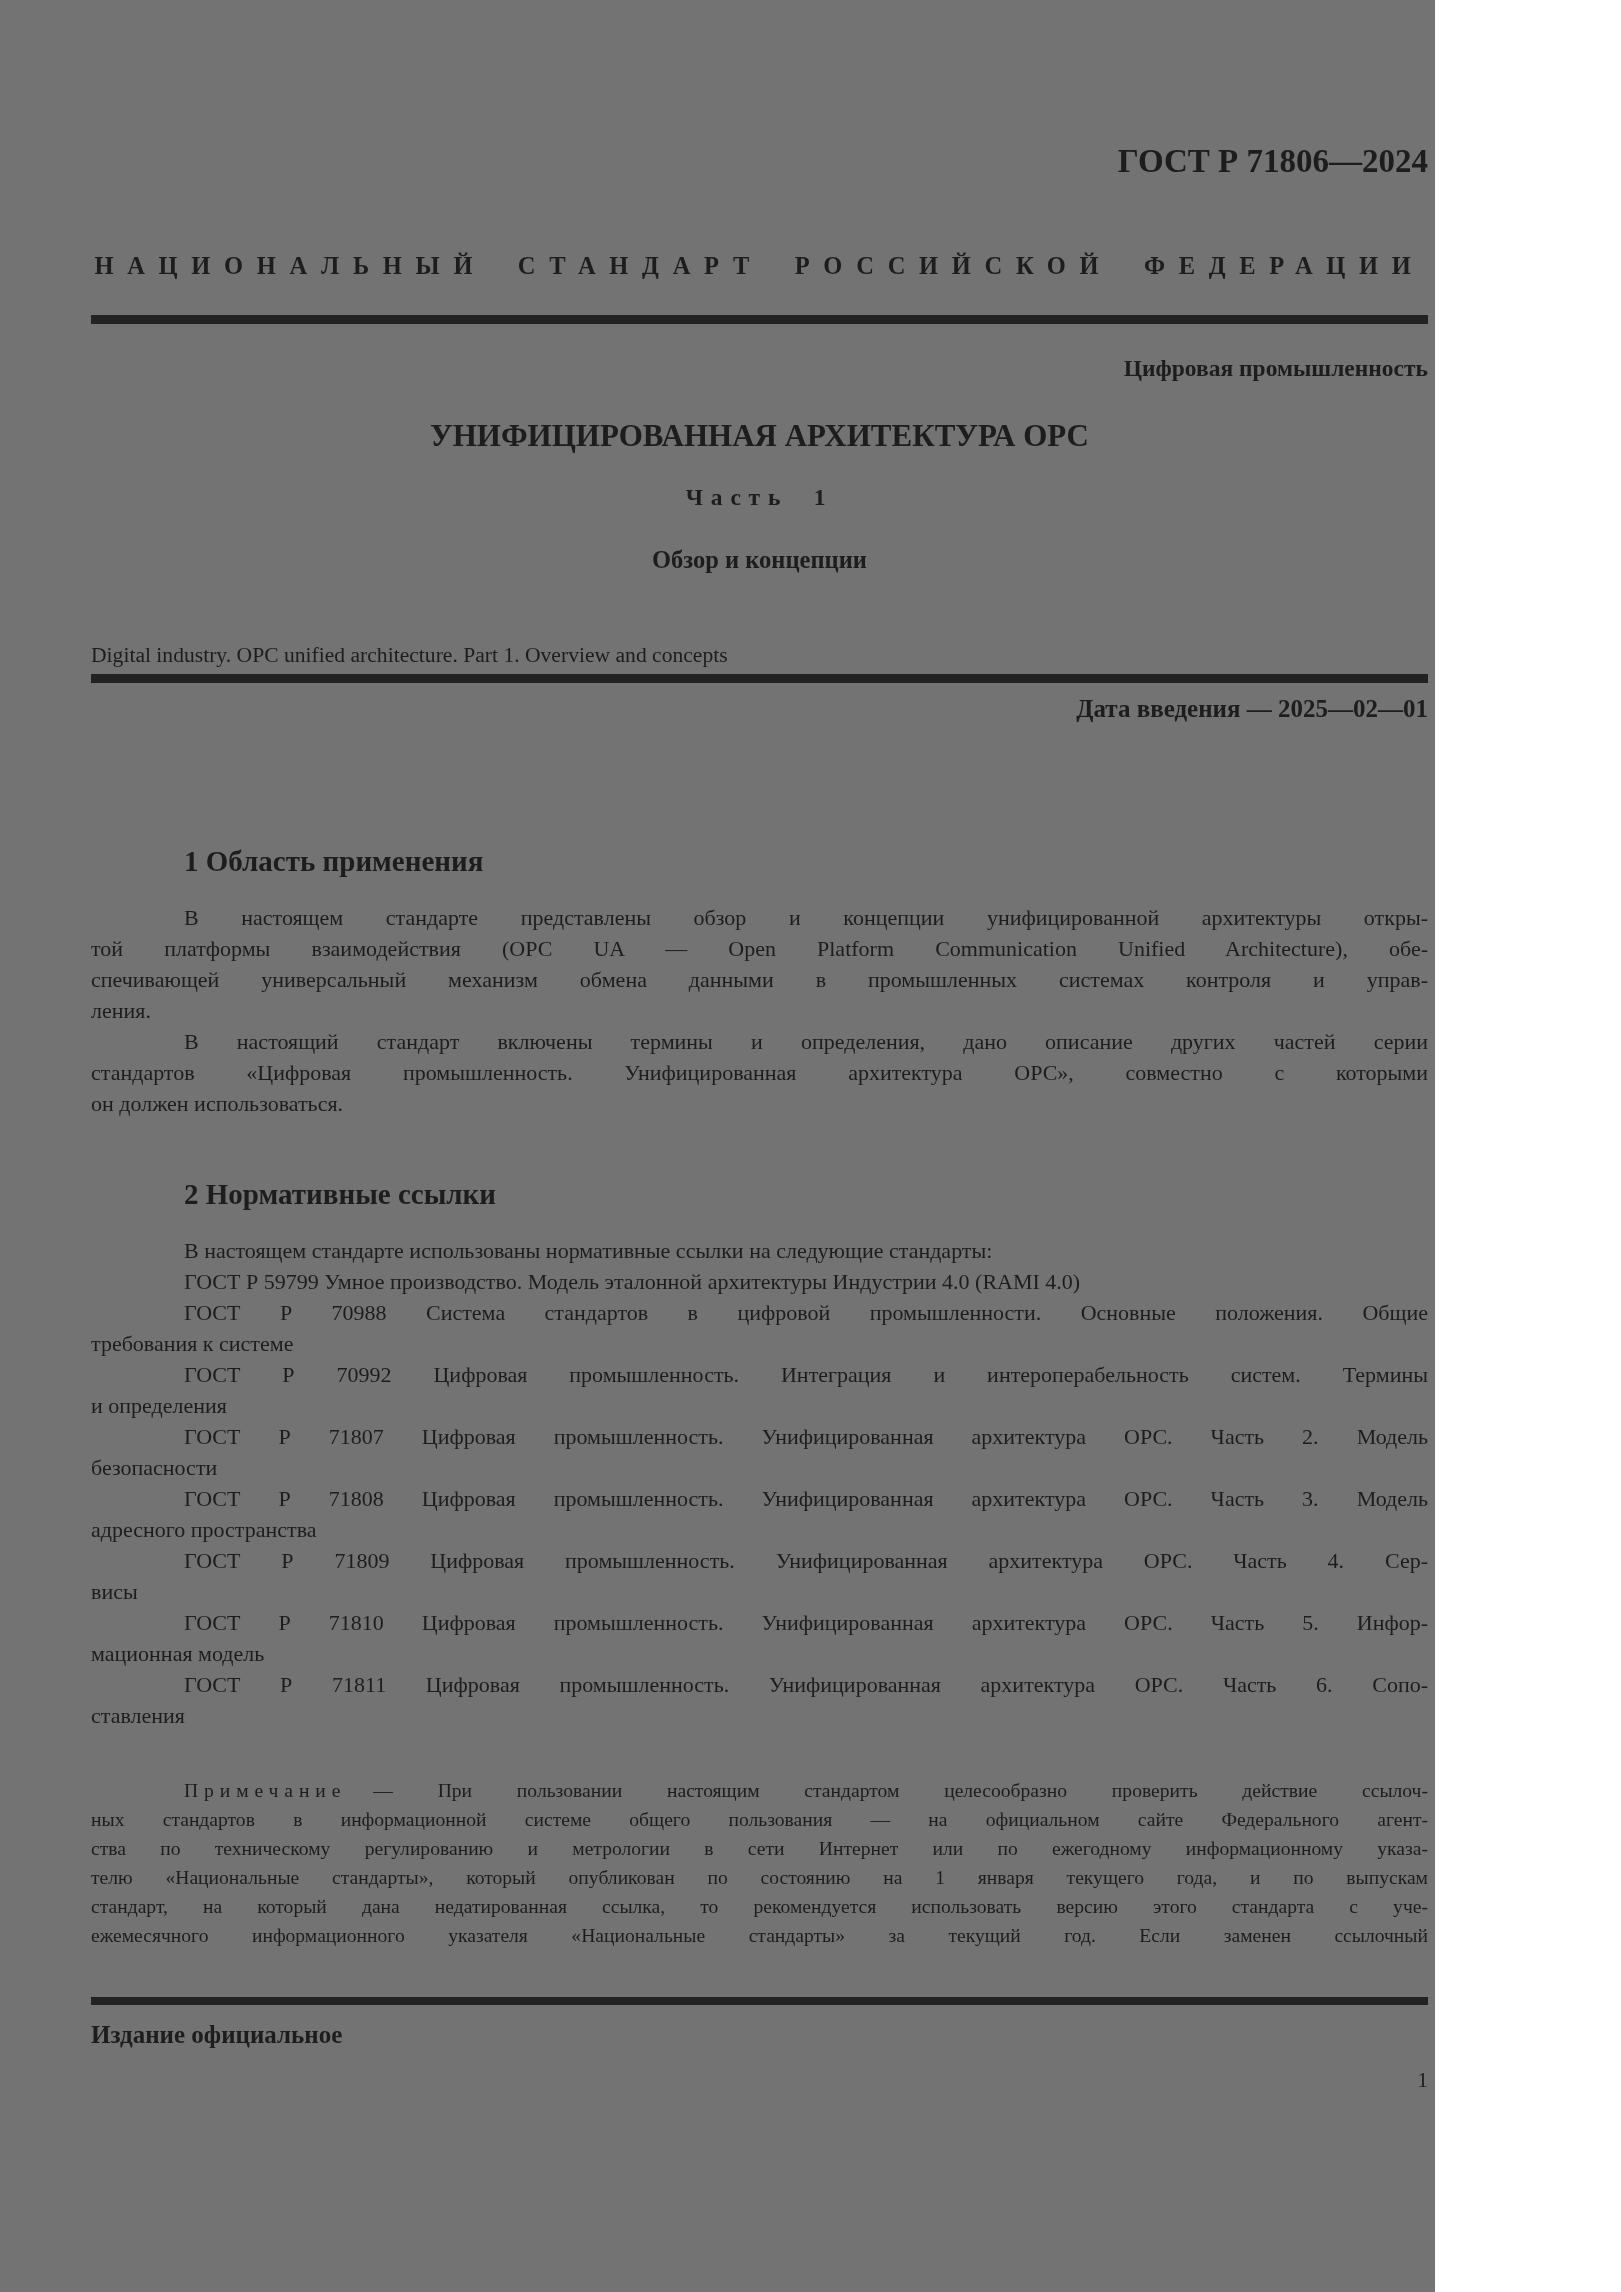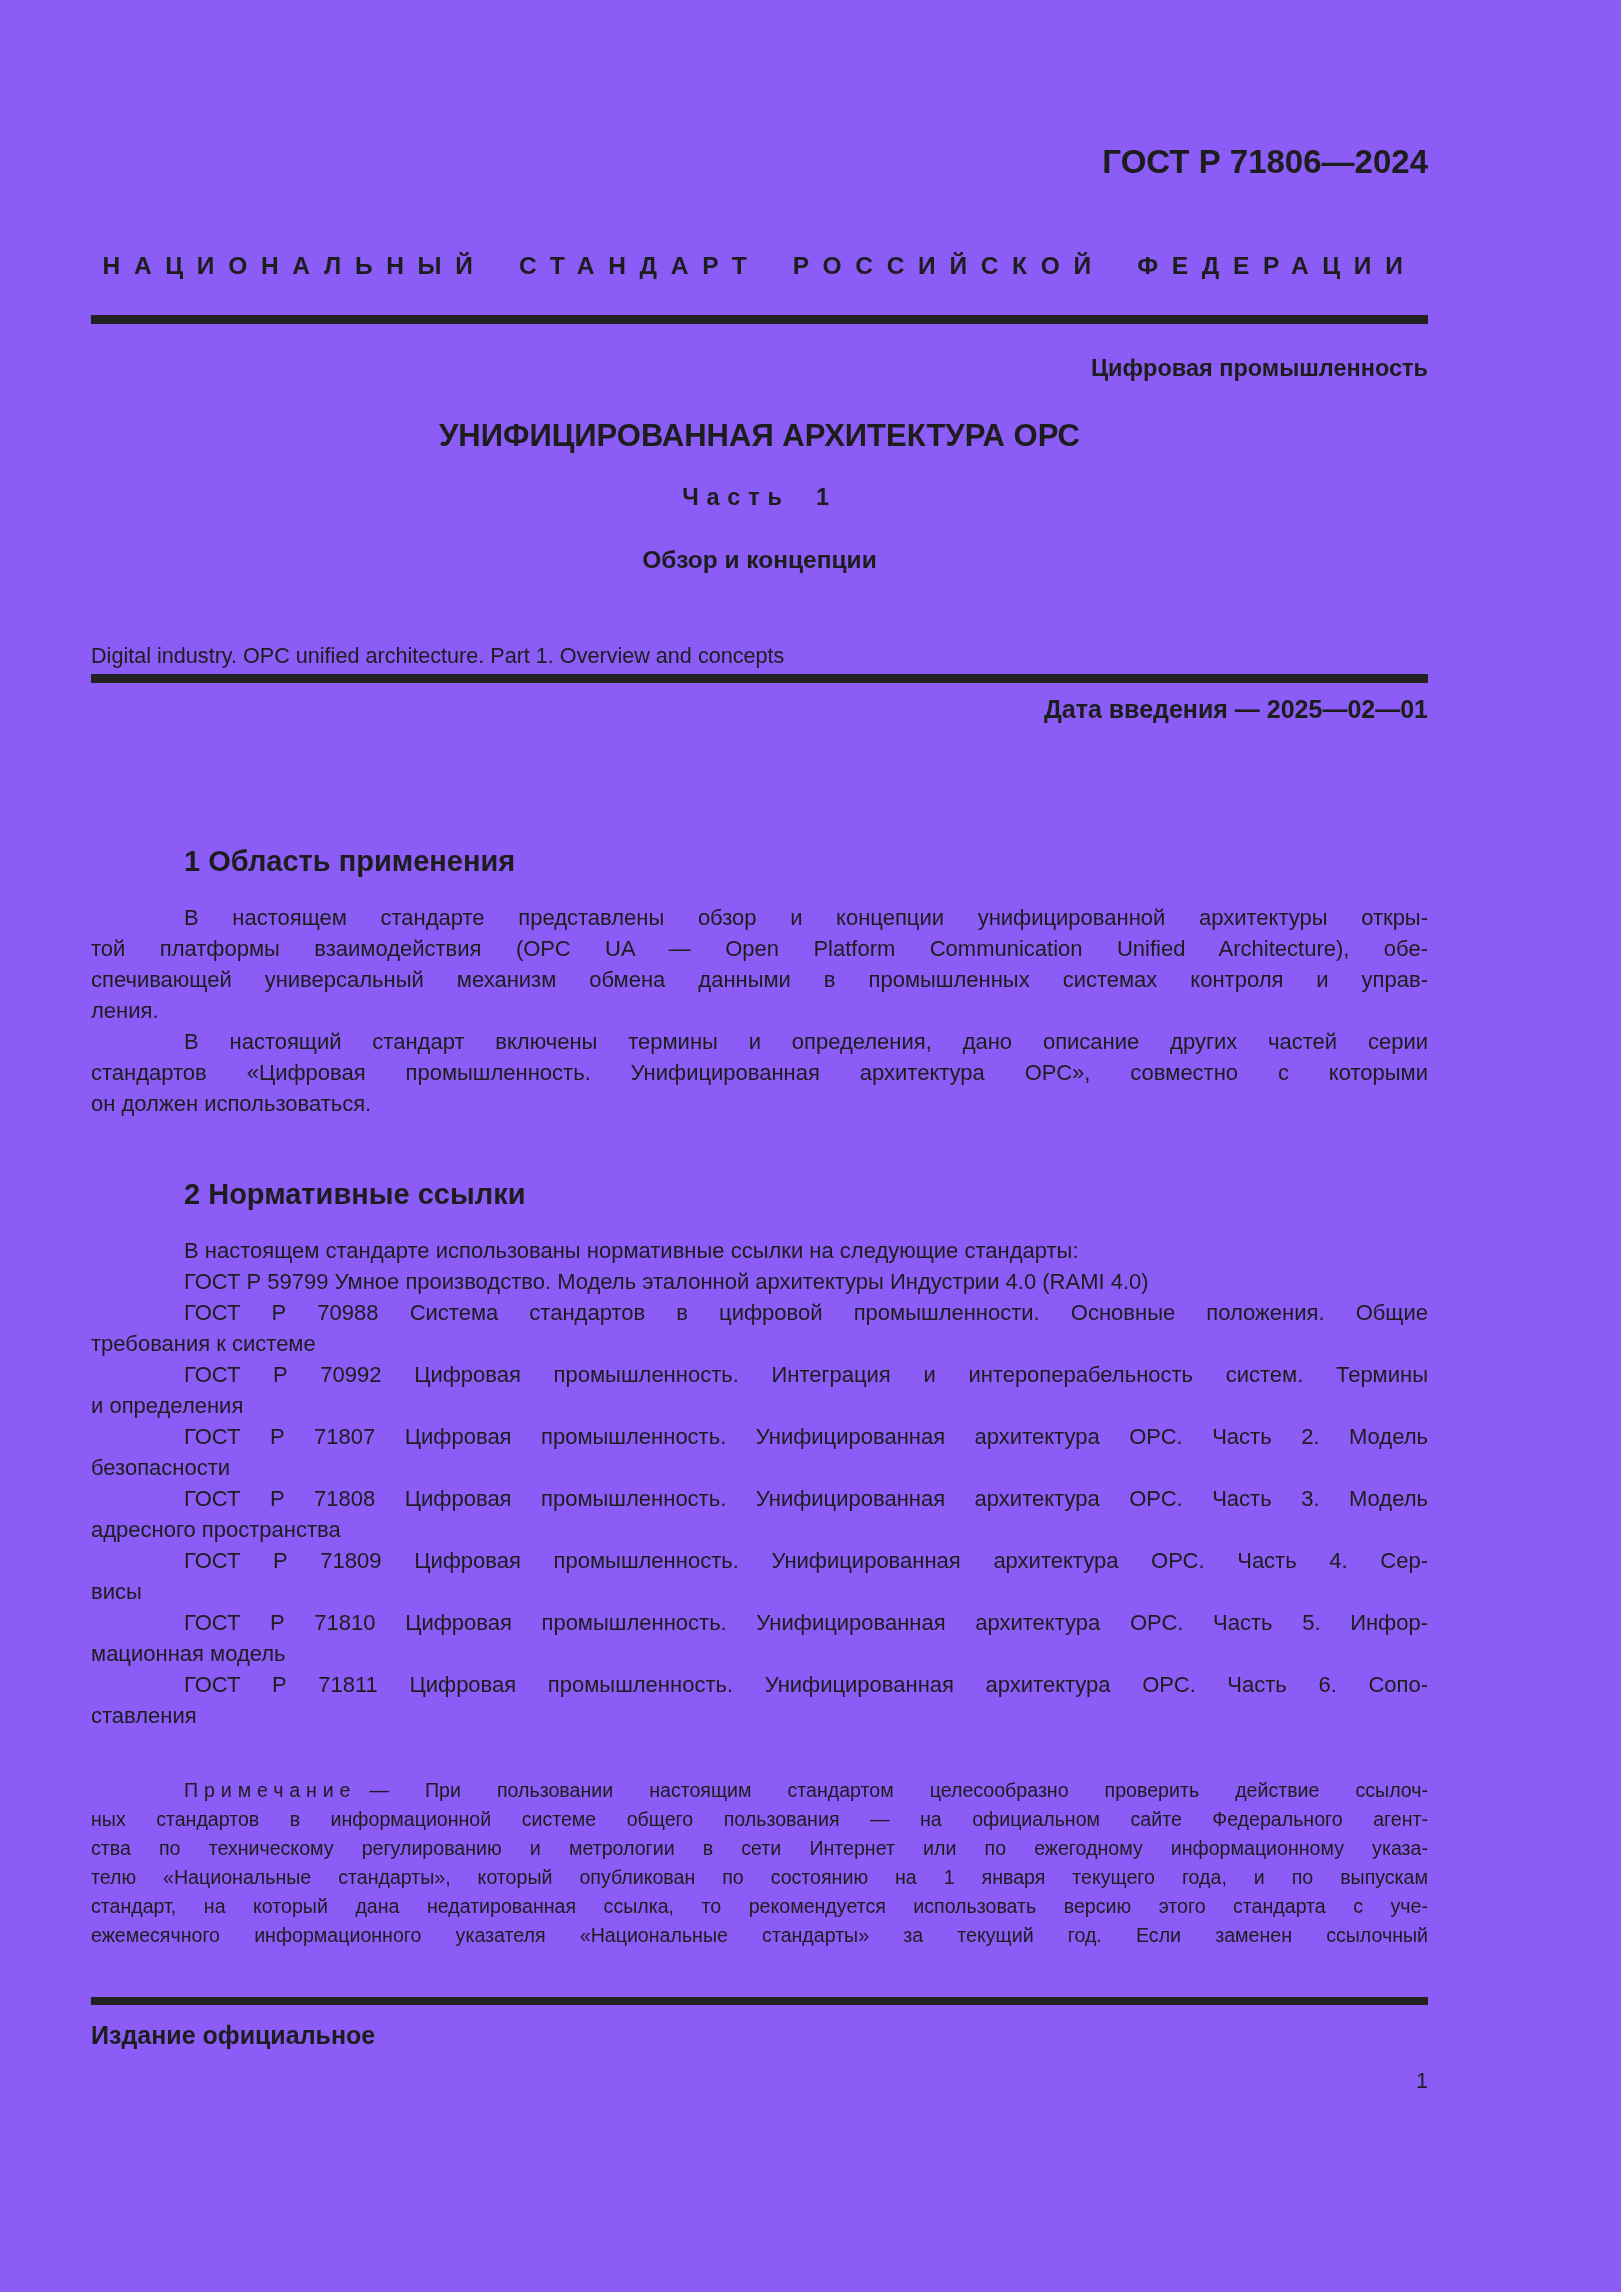--- a/index.html
+++ b/index.html
@@ -1,21 +1,21 @@
 <!DOCTYPE html>
 <html lang="ru"><head>
 <meta charset="utf-8">
 <style>
   html,body{margin:0;padding:0;background:#ffffff;}
   #page{
     position:relative;
-    width:1621px;height:2293px;
-    background:#8b5cf6;
+    width:1435px;height:2293px;
+    background:#737373;
     color:#1d1d1d;
-    font-family:Liberation Sans, sans-serif;
+    font-family:Liberation Serif, serif;
     overflow:hidden;
   }
   .col{position:absolute;left:91px;width:1337px;}
 
   .doc-number{top:143px;text-align:right;font-weight:bold;font-size:33px;line-height:37px;}
   .banner{top:251px;text-align:center;font-weight:bold;font-size:24.5px;line-height:29px;
           letter-spacing:13.7px;word-spacing:11.8px;white-space:nowrap;}
   .rule{background:#222222;}
   .rule-1{top:315px;height:8.8px;}
   .rule-2{top:674px;height:8.8px;}
@@ -36,21 +36,21 @@
   .body-block{font-size:22px;}
   .sec1-body{top:902px;}
   .sec2-body{top:1235px;}
 
   .bl{font-size:22px;line-height:31px;text-align:justify;text-align-last:left;white-space:normal;}
   .bl.j{text-align-last:justify;}
   .bl.first{text-indent:93px;}
 
   .note-block{top:1776px;}
   .note-block .bl{font-size:19.6px;line-height:29px;}
-  .note-label{letter-spacing:5.9px;margin-right:13px;}
+  .note-label{letter-spacing:5.9px;margin-right:27px;}
 
   .edition{top:2021px;font-weight:bold;font-size:25px;}
   .page-number{top:2068px;text-align:right;font-size:21.6px;}
 </style>
 </head>
 <body>
 
 <div id="page">
 
   <div class="col doc-number">ГОСТ Р 71806—2024</div>

